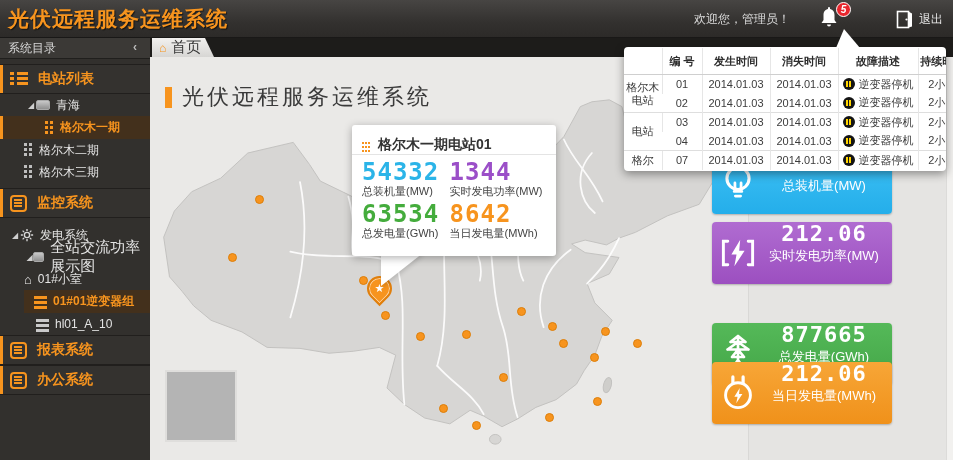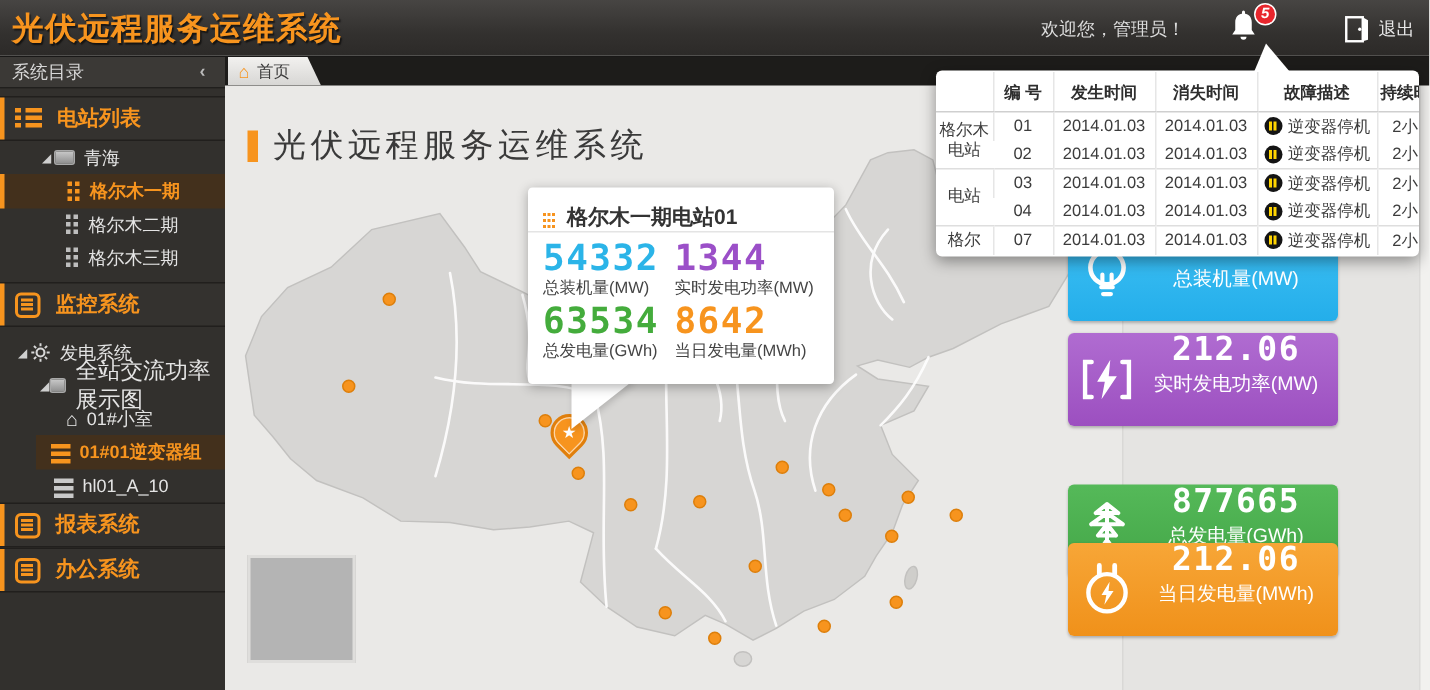--- a/index.html
+++ b/index.html
@@ -31,21 +31,21 @@
   .collapse::before { content:"‹"; font-weight:bold; }
   .sb-primary { position:relative; height:30px; display:flex; align-items:center; margin-top:5px;
                 border-top:1px solid #211f1d; border-bottom:1px solid #211f1d; background:#34322f;
                 cursor:pointer; }
   .sb-primary .bar { position:absolute; left:0; top:0; width:3px; height:100%; background:#f7941e; }
   .sb-primary .lbl { color:#f7941e; font-size:14px; font-weight:bold; margin-left:10px; }
   .tree-row { display:flex; align-items:center; height:22px; font-size:12px; color:#e4e4e4; cursor:pointer; }
   .tree-row .lbl { margin-left:6px; }
   .caret { font-size:8px; color:#cfcfcf; width:10px; text-align:center; }
   .caret::before { content:"◢"; }
-  .ind1 { padding-left:10px; } .ind2 { padding-left:26px; } .ind3 { padding-left:44px; }
+  .ind1 { padding-left:10px; } .ind2 { padding-left:26px; } .ind3 { padding-left:24px; }
   .sel1 { background:#43301c; border-left:3px solid #f7941e; }
   .sel1 .lbl { color:#f7941e; font-weight:bold; }
   .sel2 { background:#43301c; margin-left:24px; }
   .sel2 .lbl { color:#f7941e; font-weight:bold; }
   .small-lbl { font-size:15px; }
 
   
   .list-ico { position:relative; width:18px; height:14px; margin-left:10px; }
   .list-ico::before { content:""; position:absolute; left:0; top:0; width:4px; height:3px; background:#f7941e;
                       box-shadow:0 5px 0 #f7941e,0 10px 0 #f7941e; }
@@ -68,21 +68,21 @@
   .bars-ico.org::before { background:#f7941e; box-shadow:0 5px 0 #f7941e,0 10px 0 #f7941e; }
   .home-ico { color:#e8e8e8; font-size:13px; line-height:13px; }
   .home-ico::before { content:"⌂"; font-weight:bold; }
 
   
   .tabbar { position:absolute; left:150px; top:38px; width:803px; height:19px; background:#1d1c1a; z-index:20; }
   .tab { position:absolute; left:2px; top:0; height:19px; width:62px; background:linear-gradient(#f2f1ef,#d7d6d4);
          clip-path:polygon(0 0,calc(100% - 9px) 0,100% 100%,0 100%);
          display:flex; align-items:center; padding-left:7px; cursor:pointer; }
   .tab .home-ico { color:#f7941e; font-size:12px; line-height:12px; }
-  .tab .lbl { font-size:11px; color:#3a3a3a; margin-left:5px; }
+  .tab .lbl { font-size:15px; color:#3a3a3a; margin-left:5px; }
 
   
   .page { position:absolute; left:150px; top:57px; width:803px; height:403px; background:#eae9e7; z-index:1; }
   .page-title { position:absolute; left:165px; top:82px; display:flex; align-items:center; z-index:5; }
   .page-title .accent { width:7px; height:21px; background:#f7941e; margin-right:10px; }
   .page-title .txt { font-size:22px; color:#3a3a3a; letter-spacing:3px; font-weight:500; }
 
   .map-svg { position:absolute; left:155px; top:95px; z-index:2; }
   .inset-box { position:absolute; left:165px; top:370px; width:72px; height:72px; background:#b4b4b4;
                border:2px solid #dfdedc; z-index:4; }

